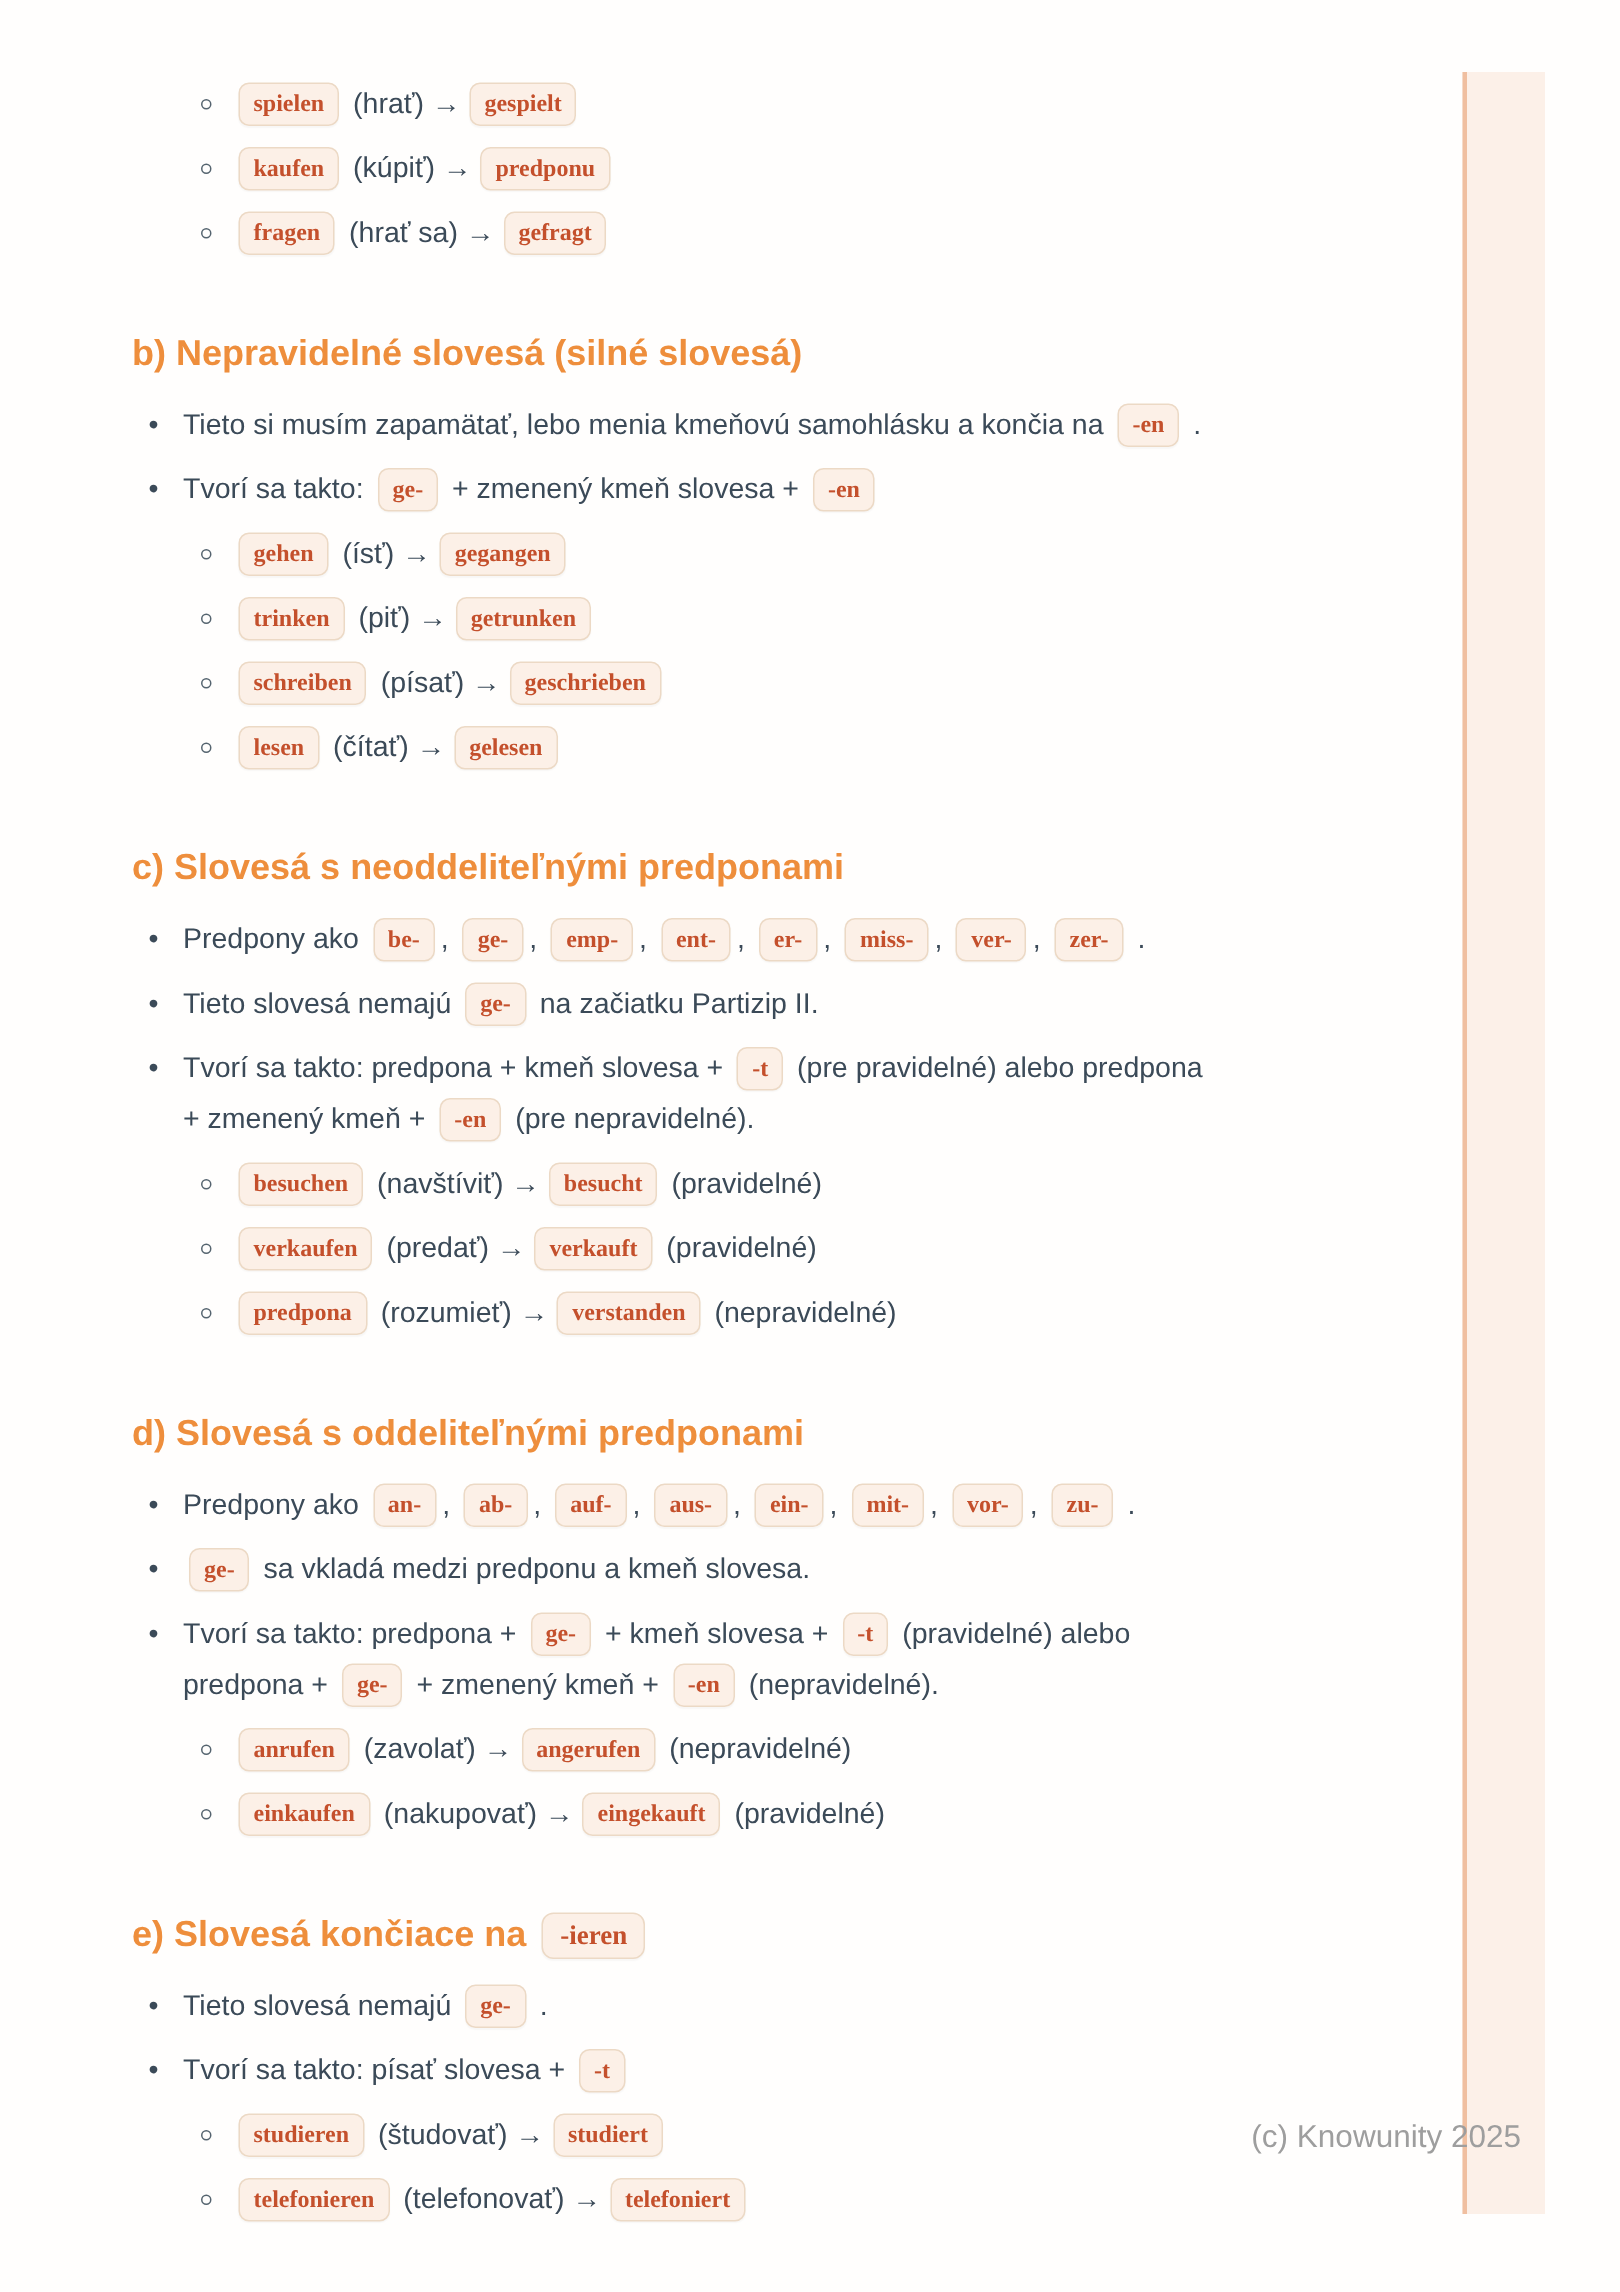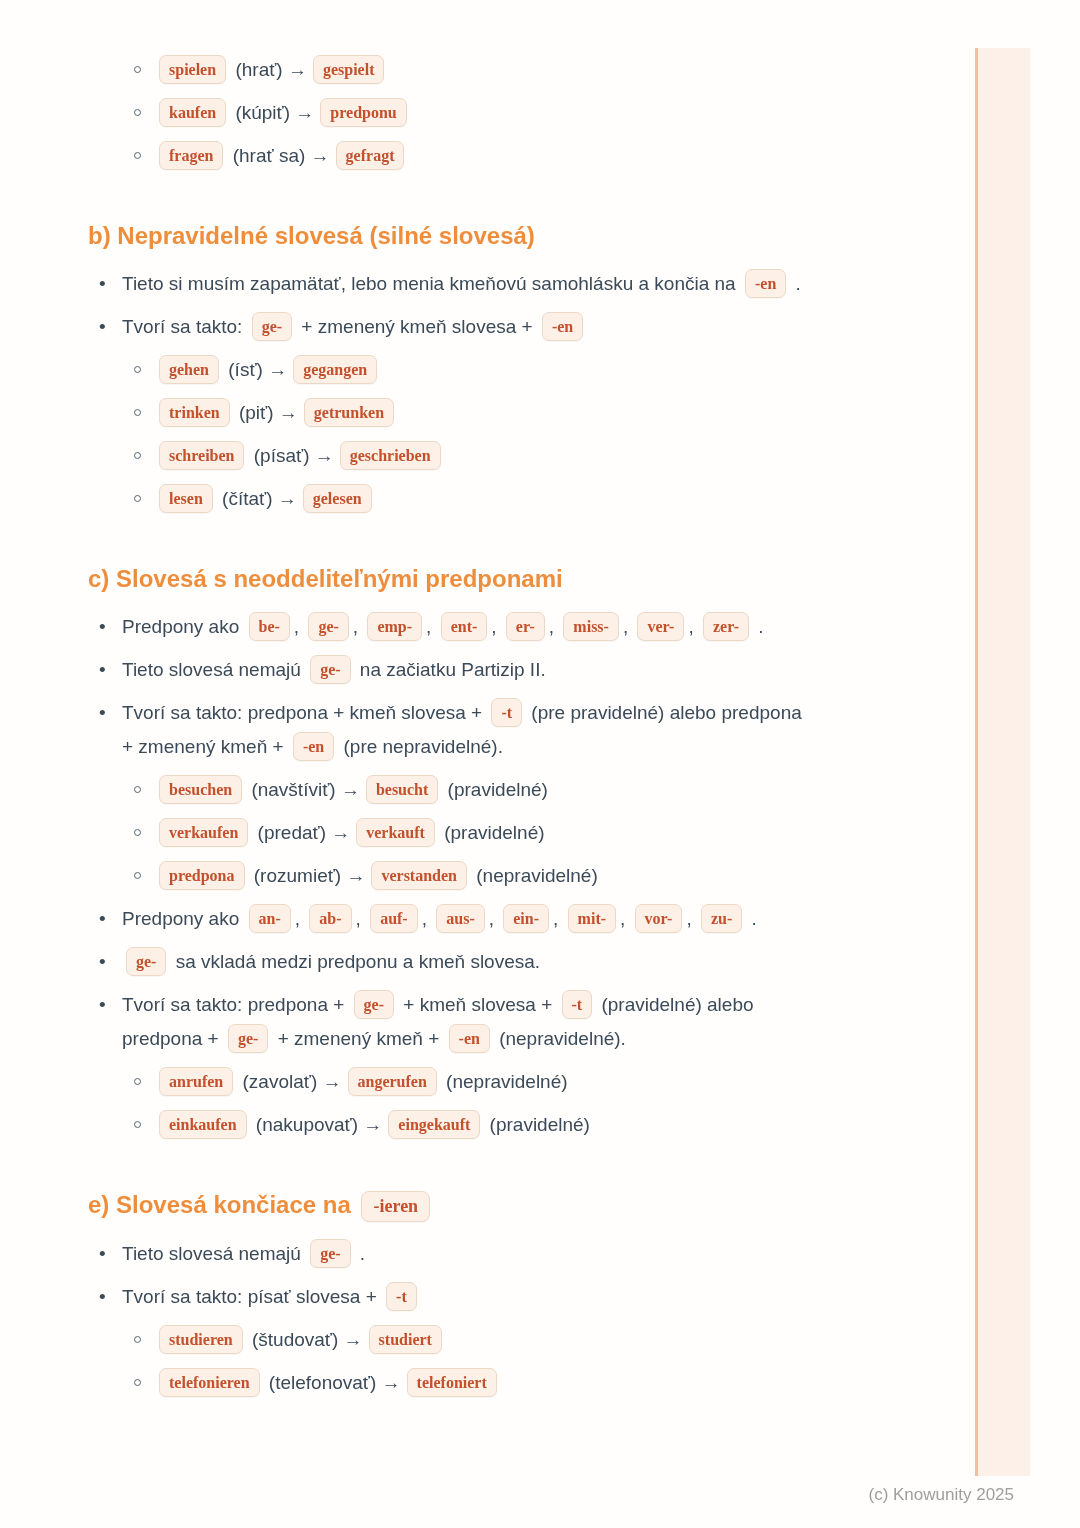--- a/index.html
+++ b/index.html
@@ -38,22 +38,22 @@
     border:1px solid var(--code-border);border-radius:7px;
     padding:2px 9px;margin:0 4px;vertical-align:1px;
     box-shadow:0 1px 1px rgba(0,0,0,0.03);
   }
   .arrow{margin-right:2px}
   #side-strip{
     position:absolute;left:975px;top:48px;width:55px;height:1428px;
     background:var(--strip-bg);border-left:3px solid var(--strip-border);z-index:1;
   }
   #footer{
-    position:absolute;top:1484px;right:66px;z-index:2;
-    font-size:17px;line-height:21px;color:var(--footer);
+    position:absolute;top:1414px;right:66px;z-index:2;
+    font-size:21px;line-height:21px;color:var(--footer);
   }
 </style>
 </head>
 <body>
 
 <div id="side-strip"></div>
 
 <div id="content">
     <div class="li l2"><span class="marker ring"></span><span class="code">spielen</span><span class="t"> (hrať) </span><span class="arrow">→</span><span class="code">gespielt</span></div>
     <div class="li l2"><span class="marker ring"></span><span class="code">kaufen</span><span class="t"> (kúpiť) </span><span class="arrow">→</span><span class="code">predponu</span></div>
@@ -65,20 +65,21 @@
     <div class="li l2"><span class="marker ring"></span><span class="code">trinken</span><span class="t"> (piť) </span><span class="arrow">→</span><span class="code">getrunken</span></div>
     <div class="li l2"><span class="marker ring"></span><span class="code">schreiben</span><span class="t"> (písať) </span><span class="arrow">→</span><span class="code">geschrieben</span></div>
     <div class="li l2"><span class="marker ring"></span><span class="code">lesen</span><span class="t"> (čítať) </span><span class="arrow">→</span><span class="code">gelesen</span></div>
     <h2 class="heading"><span class="t">c) Slovesá s neoddeliteľnými predponami</span></h2>
     <div class="li l1"><span class="marker dot">•</span><span class="t">Predpony ako </span><span class="code">be-</span><span class="t">, </span><span class="code">ge-</span><span class="t">, </span><span class="code">emp-</span><span class="t">, </span><span class="code">ent-</span><span class="t">, </span><span class="code">er-</span><span class="t">, </span><span class="code">miss-</span><span class="t">, </span><span class="code">ver-</span><span class="t">, </span><span class="code">zer-</span><span class="t"> .</span></div>
     <div class="li l1"><span class="marker dot">•</span><span class="t">Tieto slovesá </span><span class="b">nemajú</span><span class="t"> </span><span class="code">ge-</span><span class="t"> na začiatku Partizip II.</span></div>
     <div class="li l1"><span class="marker dot">•</span><span class="t">Tvorí sa takto: </span><span class="b">predpona + kmeň slovesa + </span><span class="code">-t</span><span class="t"> (pre pravidelné) alebo </span><span class="b">predpona</span><br><span class="b">+ zmenený kmeň + </span><span class="code">-en</span><span class="t"> (pre nepravidelné).</span></div>
     <div class="li l2"><span class="marker ring"></span><span class="code">besuchen</span><span class="t"> (navštíviť) </span><span class="arrow">→</span><span class="code">besucht</span><span class="t"> (pravidelné)</span></div>
     <div class="li l2"><span class="marker ring"></span><span class="code">verkaufen</span><span class="t"> (predať) </span><span class="arrow">→</span><span class="code">verkauft</span><span class="t"> (pravidelné)</span></div>
     <div class="li l2"><span class="marker ring"></span><span class="code">predpona</span><span class="t"> (rozumieť) </span><span class="arrow">→</span><span class="code">verstanden</span><span class="t"> (nepravidelné)</span></div>
+    <h2 class="heading"><span class="t">d) Slovesá s oddeliteľnými predponami</span></h2>
     <div class="li l1"><span class="marker dot">•</span><span class="t">Predpony ako </span><span class="code">an-</span><span class="t">, </span><span class="code">ab-</span><span class="t">, </span><span class="code">auf-</span><span class="t">, </span><span class="code">aus-</span><span class="t">, </span><span class="code">ein-</span><span class="t">, </span><span class="code">mit-</span><span class="t">, </span><span class="code">vor-</span><span class="t">, </span><span class="code">zu-</span><span class="t"> .</span></div>
     <div class="li l1"><span class="marker dot">•</span><span class="code">ge-</span><span class="t"> sa vkladá </span><span class="b">medzi predponu a kmeň slovesa</span><span class="t">.</span></div>
     <div class="li l1"><span class="marker dot">•</span><span class="t">Tvorí sa takto: </span><span class="b">predpona + </span><span class="code">ge-</span><span class="b"> + kmeň slovesa + </span><span class="code">-t</span><span class="t"> (pravidelné) alebo</span><br><span class="b">predpona + </span><span class="code">ge-</span><span class="b"> + zmenený kmeň + </span><span class="code">-en</span><span class="t"> (nepravidelné).</span></div>
     <div class="li l2"><span class="marker ring"></span><span class="code">anrufen</span><span class="t"> (zavolať) </span><span class="arrow">→</span><span class="code">angerufen</span><span class="t"> (nepravidelné)</span></div>
     <div class="li l2"><span class="marker ring"></span><span class="code">einkaufen</span><span class="t"> (nakupovať) </span><span class="arrow">→</span><span class="code">eingekauft</span><span class="t"> (pravidelné)</span></div>
     <h2 class="heading"><span class="t">e) Slovesá končiace na </span><span class="code">-ieren</span></h2>
     <div class="li l1"><span class="marker dot">•</span><span class="t">Tieto slovesá </span><span class="b">nemajú</span><span class="t"> </span><span class="code">ge-</span><span class="t"> .</span></div>
     <div class="li l1"><span class="marker dot">•</span><span class="t">Tvorí sa takto: </span><span class="b">písať slovesa + </span><span class="code">-t</span></div>
     <div class="li l2"><span class="marker ring"></span><span class="code">studieren</span><span class="t"> (študovať) </span><span class="arrow">→</span><span class="code">studiert</span></div>
     <div class="li l2"><span class="marker ring"></span><span class="code">telefonieren</span><span class="t"> (telefonovať) </span><span class="arrow">→</span><span class="code">telefoniert</span></div>

